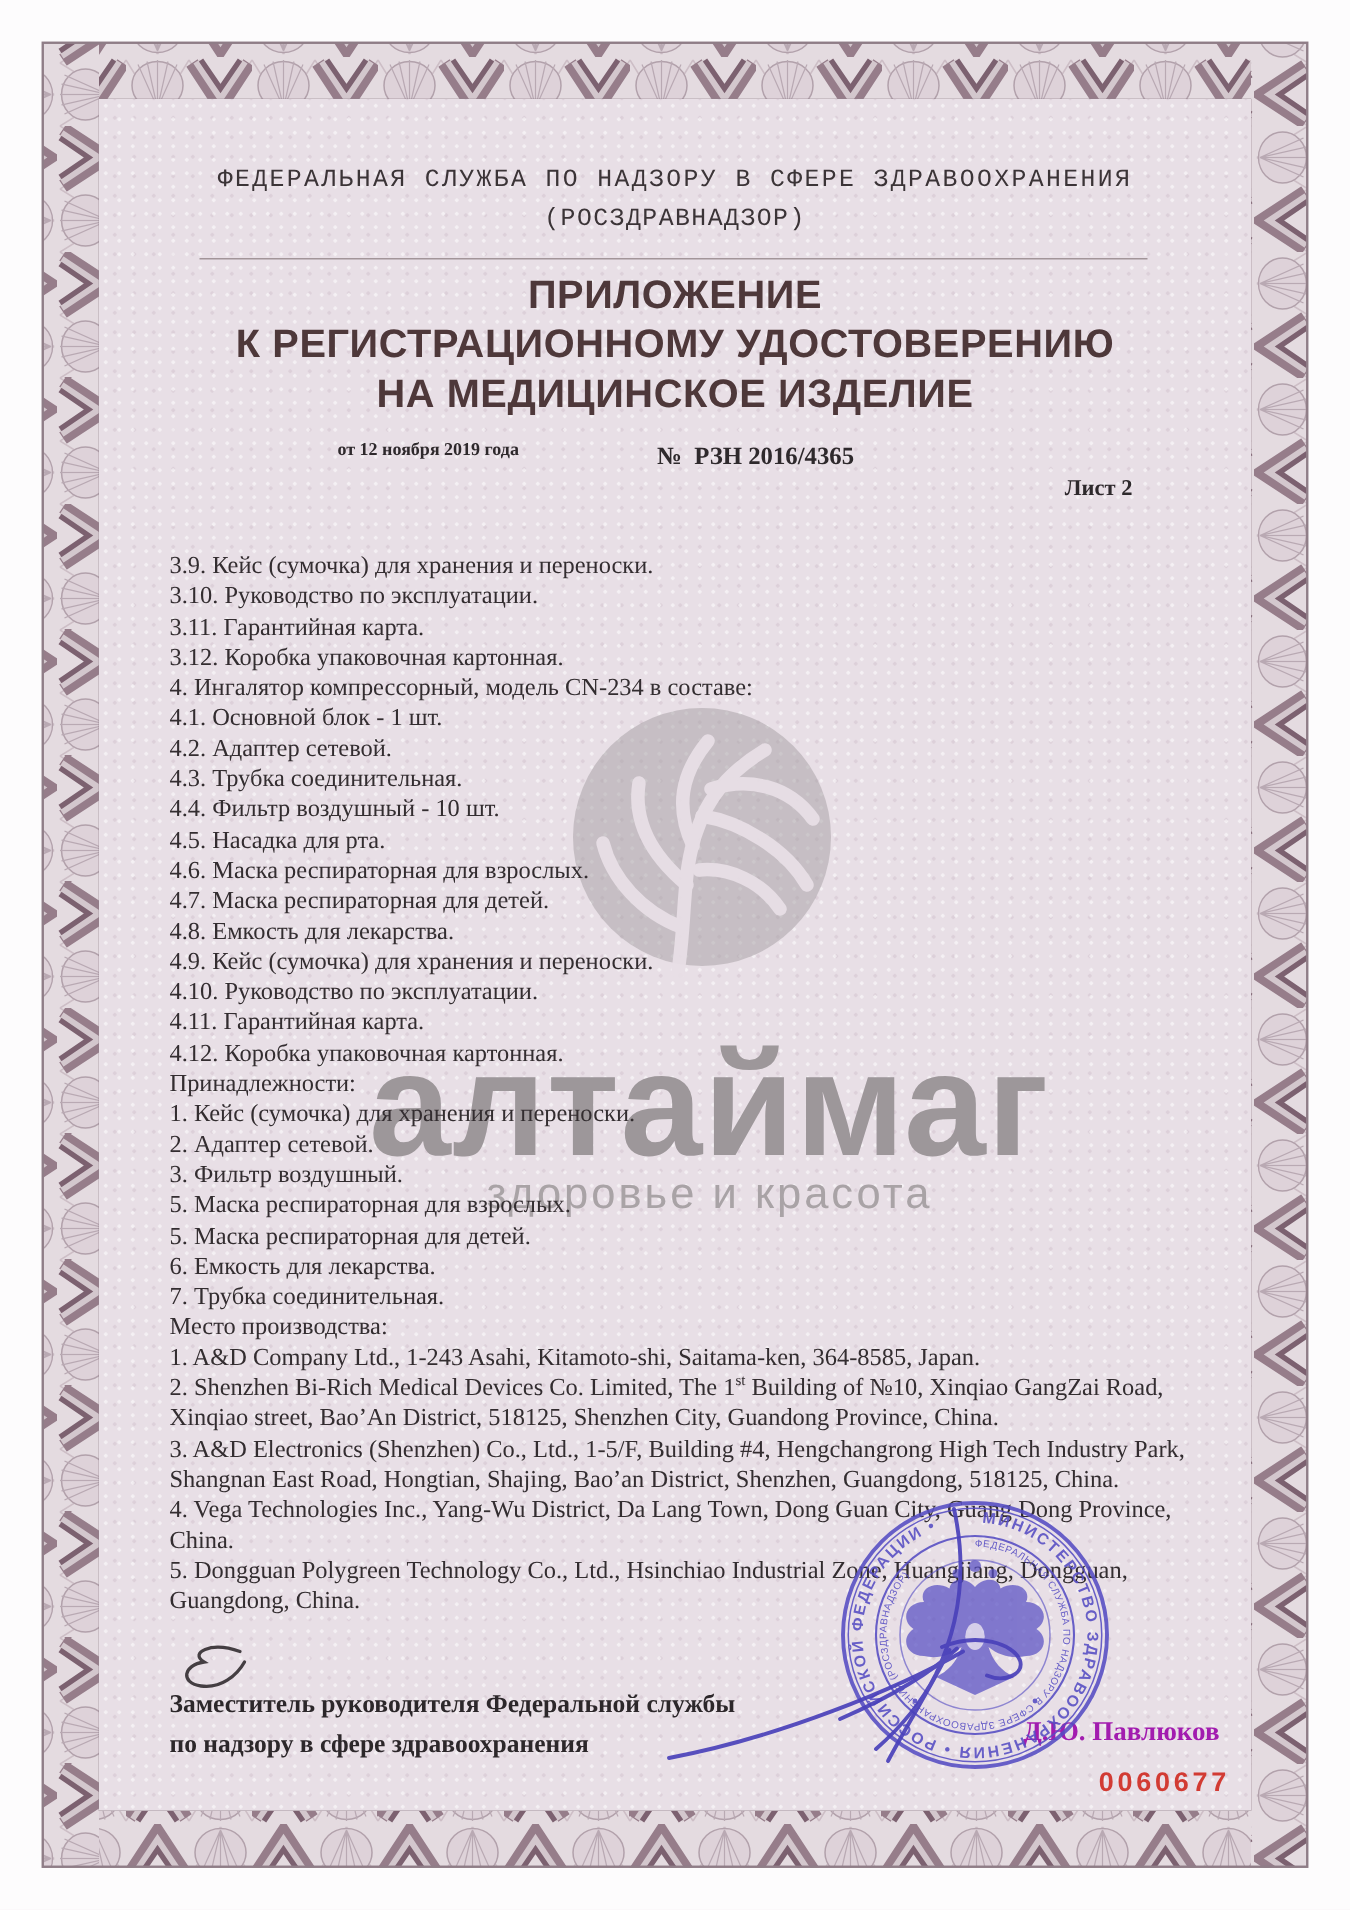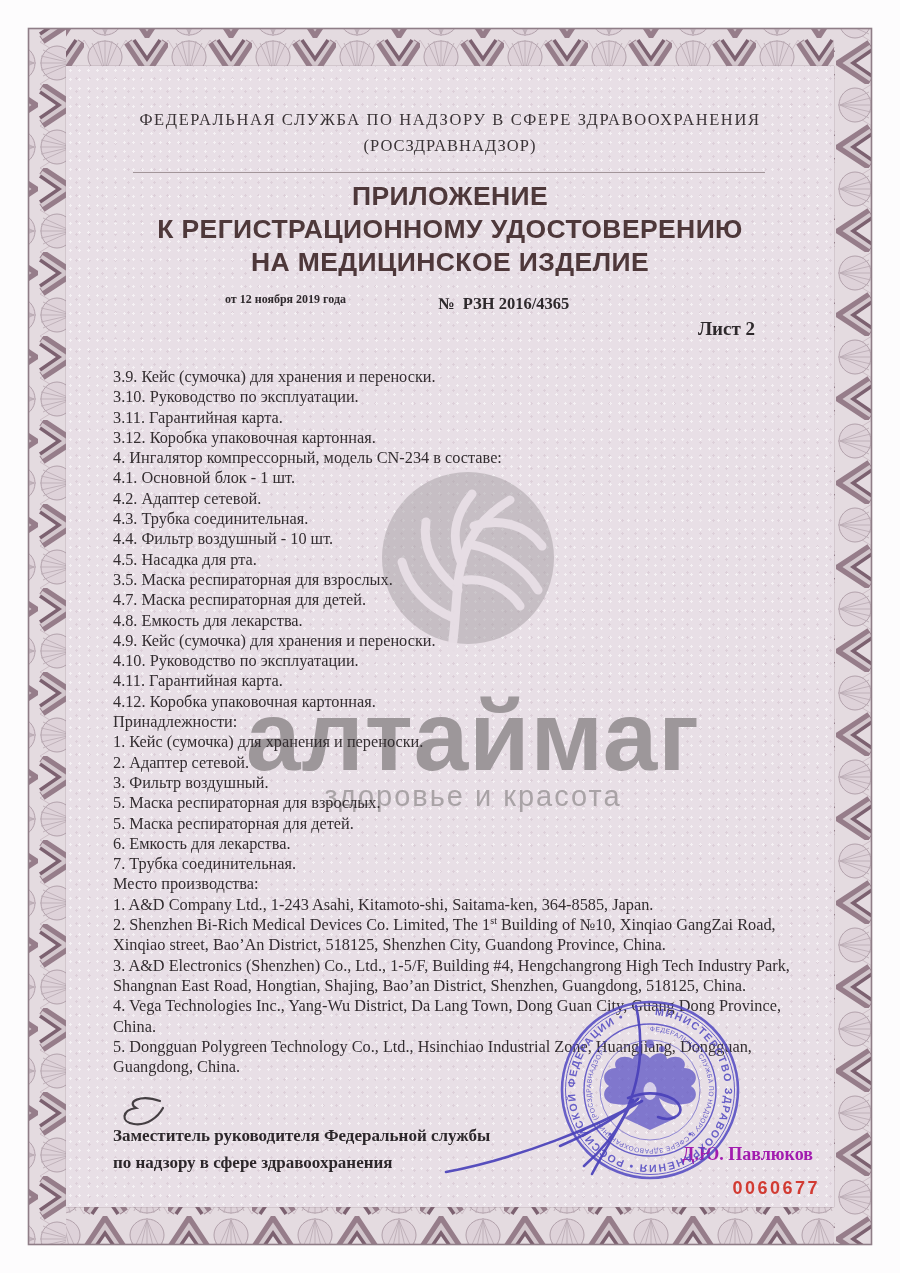--- a/index.html
+++ b/index.html
@@ -12,30 +12,30 @@
          background-image:radial-gradient(rgba(255,255,255,.55) 1px, transparent 1.3px),
                           radial-gradient(rgba(158,126,148,.16) 1px, transparent 1.3px);
          background-size:9px 9px,13px 13px;background-position:0 0,4px 6px;}
   .wm-brand{position:absolute;left:233px;top:680px;width:480px;text-align:center;z-index:2;
             font-family:"Liberation Sans",sans-serif;font-weight:bold;font-size:98px;
             letter-spacing:1px;color:#9d979a;}
   .wm-tagline{position:absolute;left:233px;top:780px;width:480px;text-align:center;z-index:2;
             font-family:"Liberation Sans",sans-serif;font-size:29px;letter-spacing:2px;color:#a9a3a6;}
   .wm-logo{position:absolute;left:372px;top:468px;z-index:2;}
   .abs{position:absolute;z-index:3;}
-  .org{left:0;width:900px;text-align:center;font-size:16.5px;letter-spacing:1.6px;color:#3b3437;}
+  .org{left:0;width:900px;text-align:center;font-size:16.5px;letter-spacing:1.6px;color:#3b3437;font-family:Liberation Mono, monospace;}
   .org1{top:110px;}
   .org2{top:136px;letter-spacing:1px;}
   .hdr-rule{left:133px;top:172px;width:632px;height:1px;background:#a29599;}
   .ttl{left:0;width:900px;text-align:center;font-family:"Liberation Sans",sans-serif;
        font-weight:bold;font-size:26.5px;letter-spacing:.4px;color:#4e383a;}
   .t1{top:181px;}.t2{top:214px;}.t3{top:247px;}
   .date{left:225px;top:292px;font-weight:bold;font-size:12px;color:#2e292c;}
   .num{left:438px;top:294px;font-weight:bold;font-size:16.5px;color:#2e292c;white-space:pre;}
-  .sheet{left:660px;top:318px;width:95px;text-align:right;font-weight:bold;font-size:19px;color:#2e292c;}
+  .sheet{left:660px;top:318px;width:95px;text-align:right;font-weight:bold;font-size:15px;color:#2e292c;}
   .body-block{left:113px;top:367px;width:702px;font-size:16.3px;z-index:3;}
   .ln{margin:0;line-height:20.3px;}
   sup.sp{font-size:10px;line-height:0;}
   sup.sp:empty{display:none;}
   .f1{left:113px;top:1126px;font-weight:bold;font-size:17px;color:#2c272a;}
   .f2{left:113px;top:1153px;font-weight:bold;font-size:17px;color:#2c272a;}
   .fname{left:668px;top:1144px;width:145px;text-align:right;font-weight:bold;font-size:18px;color:#a21caf;}
   .serial{left:700px;top:1178px;width:120px;text-align:right;z-index:7;
           font-family:"Liberation Sans",sans-serif;font-weight:bold;font-size:18px;
           letter-spacing:2.5px;color:#d23b33;}
@@ -121,21 +121,21 @@
         <p class="ln">4.1. Основной блок - 1 шт.</p>
 
         <p class="ln">4.2. Адаптер сетевой.</p>
 
         <p class="ln">4.3. Трубка соединительная.</p>
 
         <p class="ln">4.4. Фильтр воздушный - 10 шт.</p>
 
         <p class="ln">4.5. Насадка для рта.</p>
 
-        <p class="ln">3.5. Маска респираторная для взрослых.</p>
+        <p class="ln">4.6. Маска респираторная для взрослых.</p>
 
         <p class="ln">4.7. Маска респираторная для детей.</p>
 
         <p class="ln">4.8. Емкость для лекарства.</p>
 
         <p class="ln">4.9. Кейс (сумочка) для хранения и переноски.</p>
 
         <p class="ln">4.10. Руководство по эксплуатации.</p>
 
         <p class="ln">4.11. Гарантийная карта.</p>

